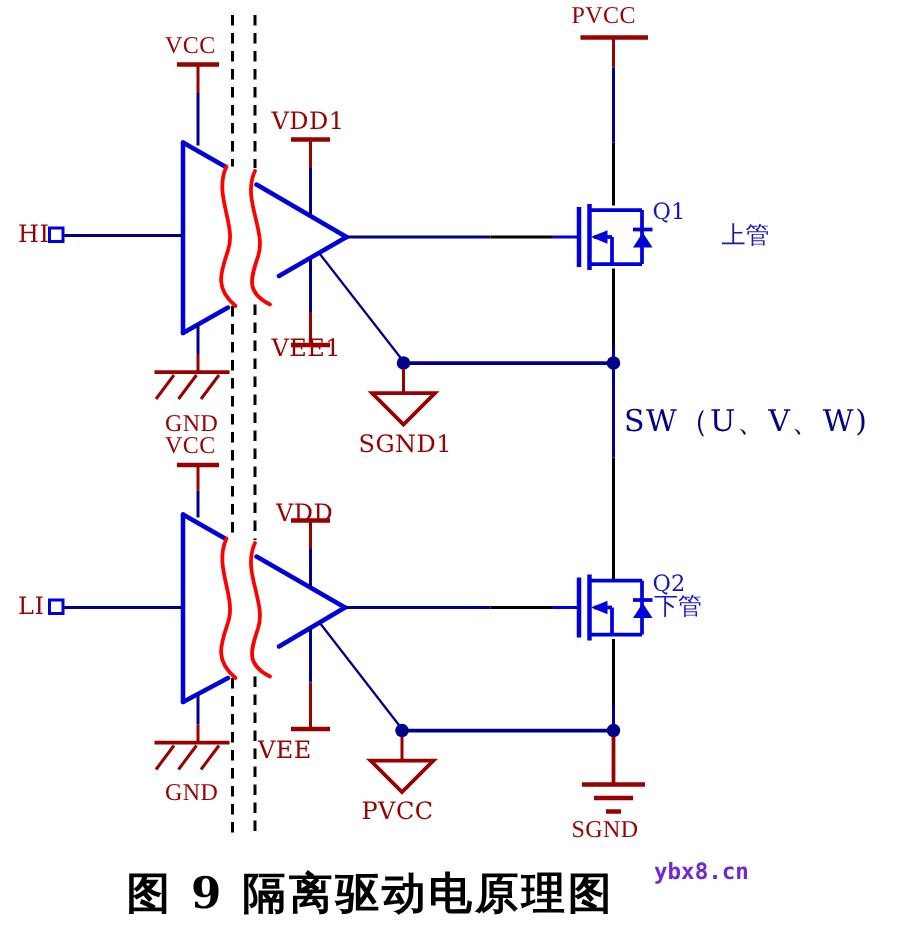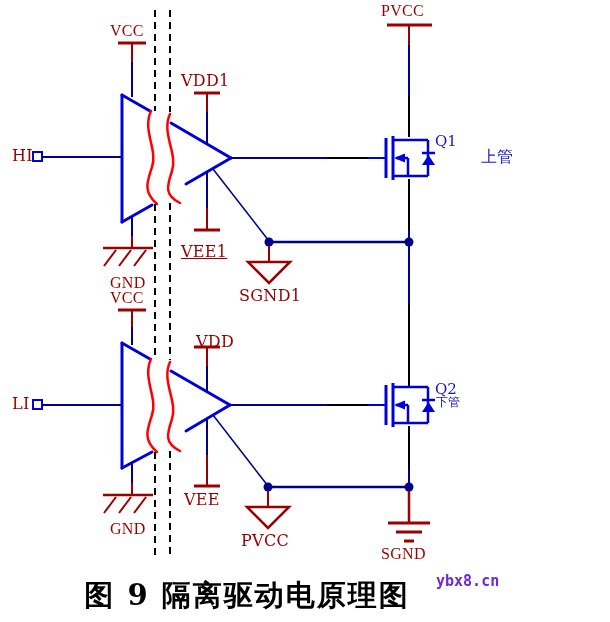--- a/index.html
+++ b/index.html
@@ -209,32 +209,33 @@
         <line x1="388" y1="523" x2="430" y2="523" stroke-width="3"></line>
         <line x1="396" y1="532" x2="422" y2="532" stroke-width="3"></line>
         <line x1="404" y1="541" x2="414" y2="541" stroke-width="3"></line>
       </g>
     </g>
   </svg>
 
   <div class="lbl maroon ctr" style="left:110px;top:23px;width:44px;">VCC</div>
   <div class="lbl maroon" style="left:181px;top:73px;">VDD1</div>
   <div class="lbl maroon" style="left:12px;top:148px;">HI</div>
-  <div class="lbl maroon" style="left:181px;top:244px;text-decoration:underline;">VEE1</div>
+  <div class="lbl maroon" style="left:181px;top:224px;">VEE1</div>
   <div class="lbl maroon ctr" style="left:110px;top:275px;width:44px;">GND</div>
   <div class="lbl maroon ctr" style="left:110px;top:290px;width:44px;">VCC</div>
   <div class="lbl maroon" style="left:239px;top:288px;">SGND1</div>
-  <div class="lbl maroon" style="left:184px;top:334px;margin-left:12px;">VDD</div>
+  <div class="lbl maroon" style="left:184px;top:334px;">VDD</div>
   <div class="lbl maroon" style="left:12px;top:396px;">LI</div>
-  <div class="lbl maroon" style="left:184px;top:492px;">VEE</div>
+  <div class="lbl maroon" style="left:172px;top:492px;">VEE</div>
   <div class="lbl maroon ctr" style="left:110px;top:521px;width:44px;">GND</div>
   <div class="lbl maroon" style="left:241px;top:533px;">PVCC</div>
 
   <div class="lbl maroon ctr" style="left:381px;top:3px;width:56px;">PVCC</div>
   <div class="lbl blue" style="left:435px;top:134px;">Q1</div>
   <div class="lbl blue" style="left:436px;top:149px;font-size:16px;margin-left:45px;">上管</div>
+  <div class="lbl navy sw-label" style="left:416px;top:270px;">SW（U、V、W)</div>
   <div class="lbl blue" style="left:435px;top:382px;">Q2</div>
-  <div class="lbl blue" style="left:436px;top:396px;font-size:12px;">下管</div>
+  <div class="lbl blue" style="left:436px;top:396px;font-size:16px;">下管</div>
   <div class="lbl maroon ctr" style="left:381px;top:546px;width:56px;">SGND</div>
 
   <div class="lbl caption">图 9 隔离驱动电原理图</div>
   <div class="lbl watermark">ybx8.cn</div>
 </div>
 
 </body></html>

